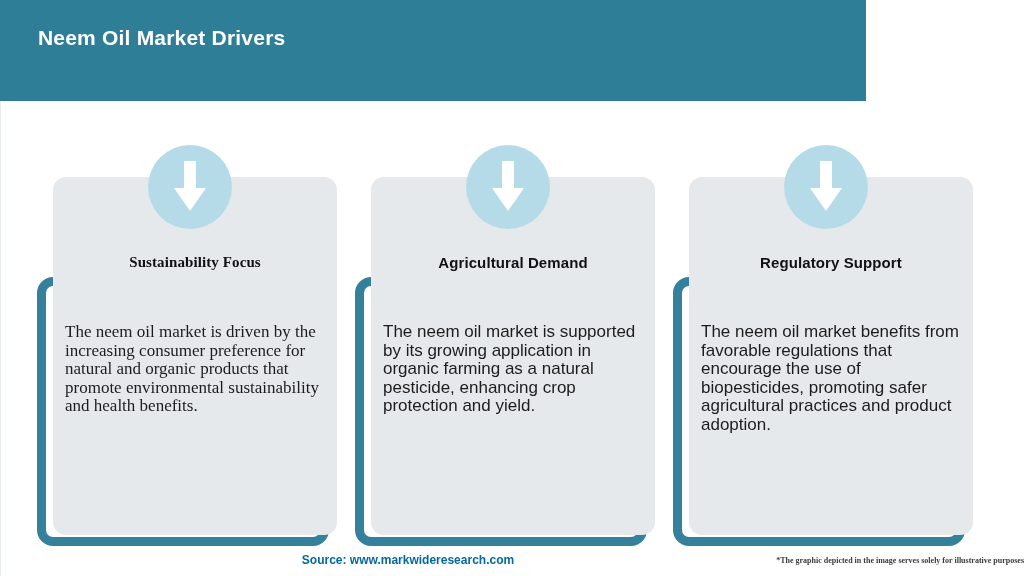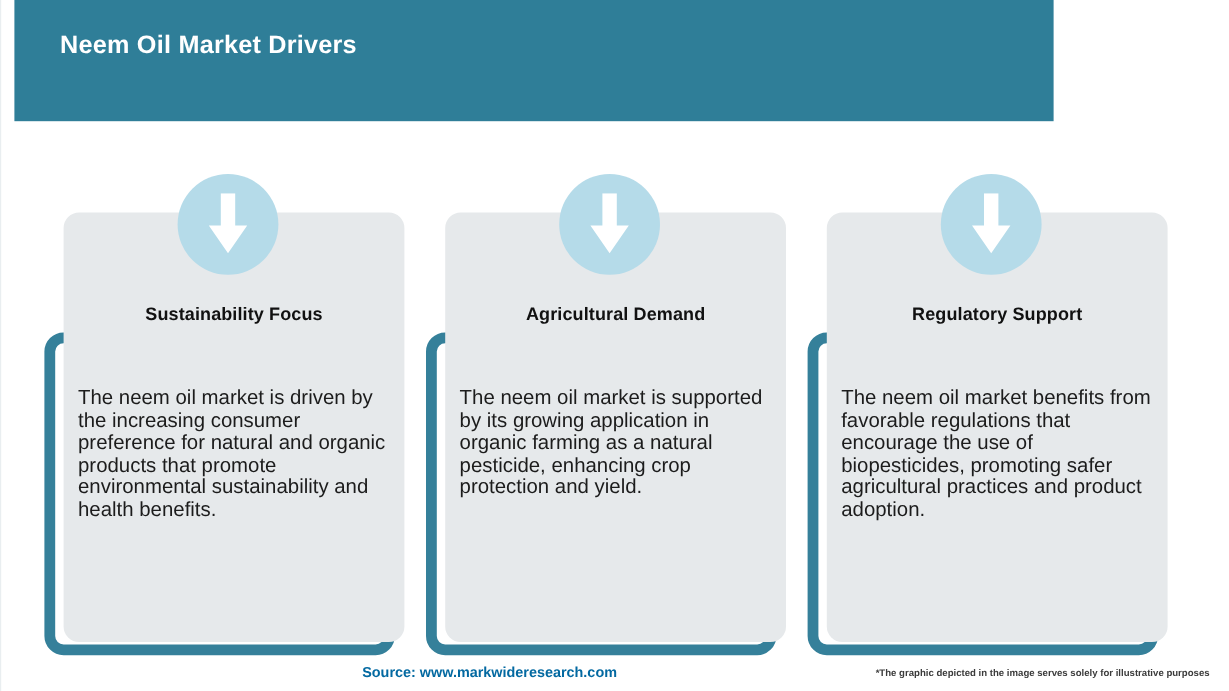--- a/index.html
+++ b/index.html
@@ -28,21 +28,21 @@
     position: absolute;
     left: 0; top: 0;
     width: 1px;
     height: 576px;
     background: #e9eef0;
   }
 
   
   #header {
     position: absolute;
-    left: 12px; top: 0;
+    left: 0; top: 0;
     width: 866px;
     height: 101px;
     background: #2f7e98;
   }
   #header-title {
     position: absolute;
     left: 38px;
     top: 26px;
     font-size: 21px;
     font-weight: bold;
@@ -83,21 +83,21 @@
     white-space: nowrap;
   }
 
   
   .col {
     position: absolute;
     top: 145px;
     width: 316px;
     height: 405px;
   }
-  #col-0 { left: 37px; }
+  #col-0 { left: 37px; font-family: Liberation Serif, serif; }
   #col-1 { left: 355px; }
   #col-2 { left: 673px; }
 
   
   .frame {
     position: absolute;
     left: 0;
     top: 132px;
     width: 292px;
     height: 269px;
@@ -162,26 +162,27 @@
     left: 0;
     top: 553px;
     width: 816px;
     text-align: center;
     font-size: 12px;
     font-weight: bold;
     color: #0369a1;
   }
   #disclaimer {
     position: absolute;
-    right: 16px;
+    right: 0;
     top: 556px;
     font-size: 8px;
     font-weight: bold;
     color: #3b3b3b;
     white-space: nowrap;
+    font-family: Liberation Serif, serif;
   }
 </style>
 </head>
 <body>
 
 <div id="slide">
 
   <div class="edge-line"></div>
 
   <div id="header">

